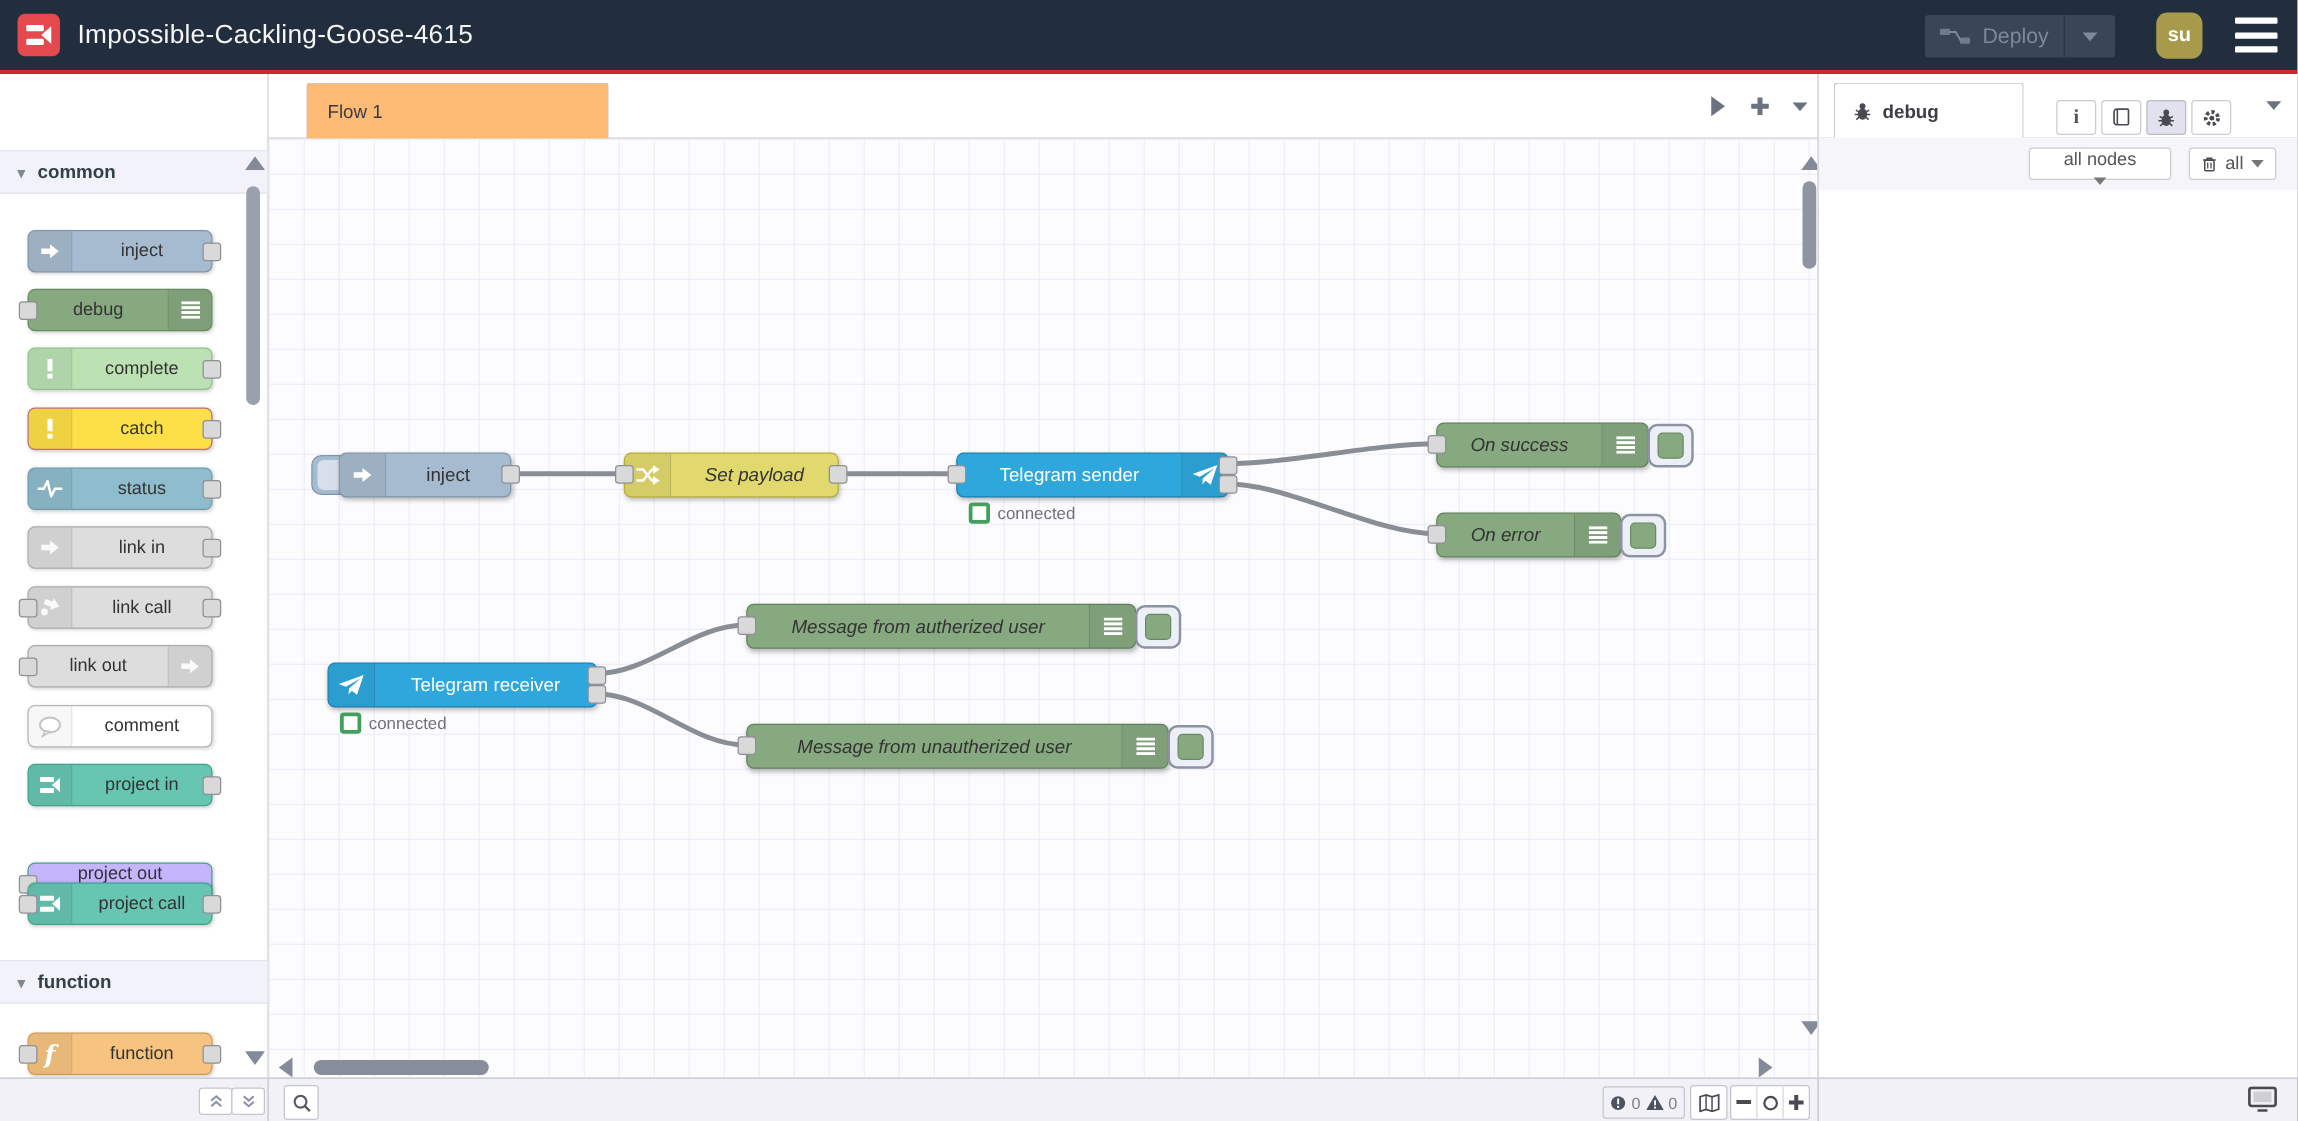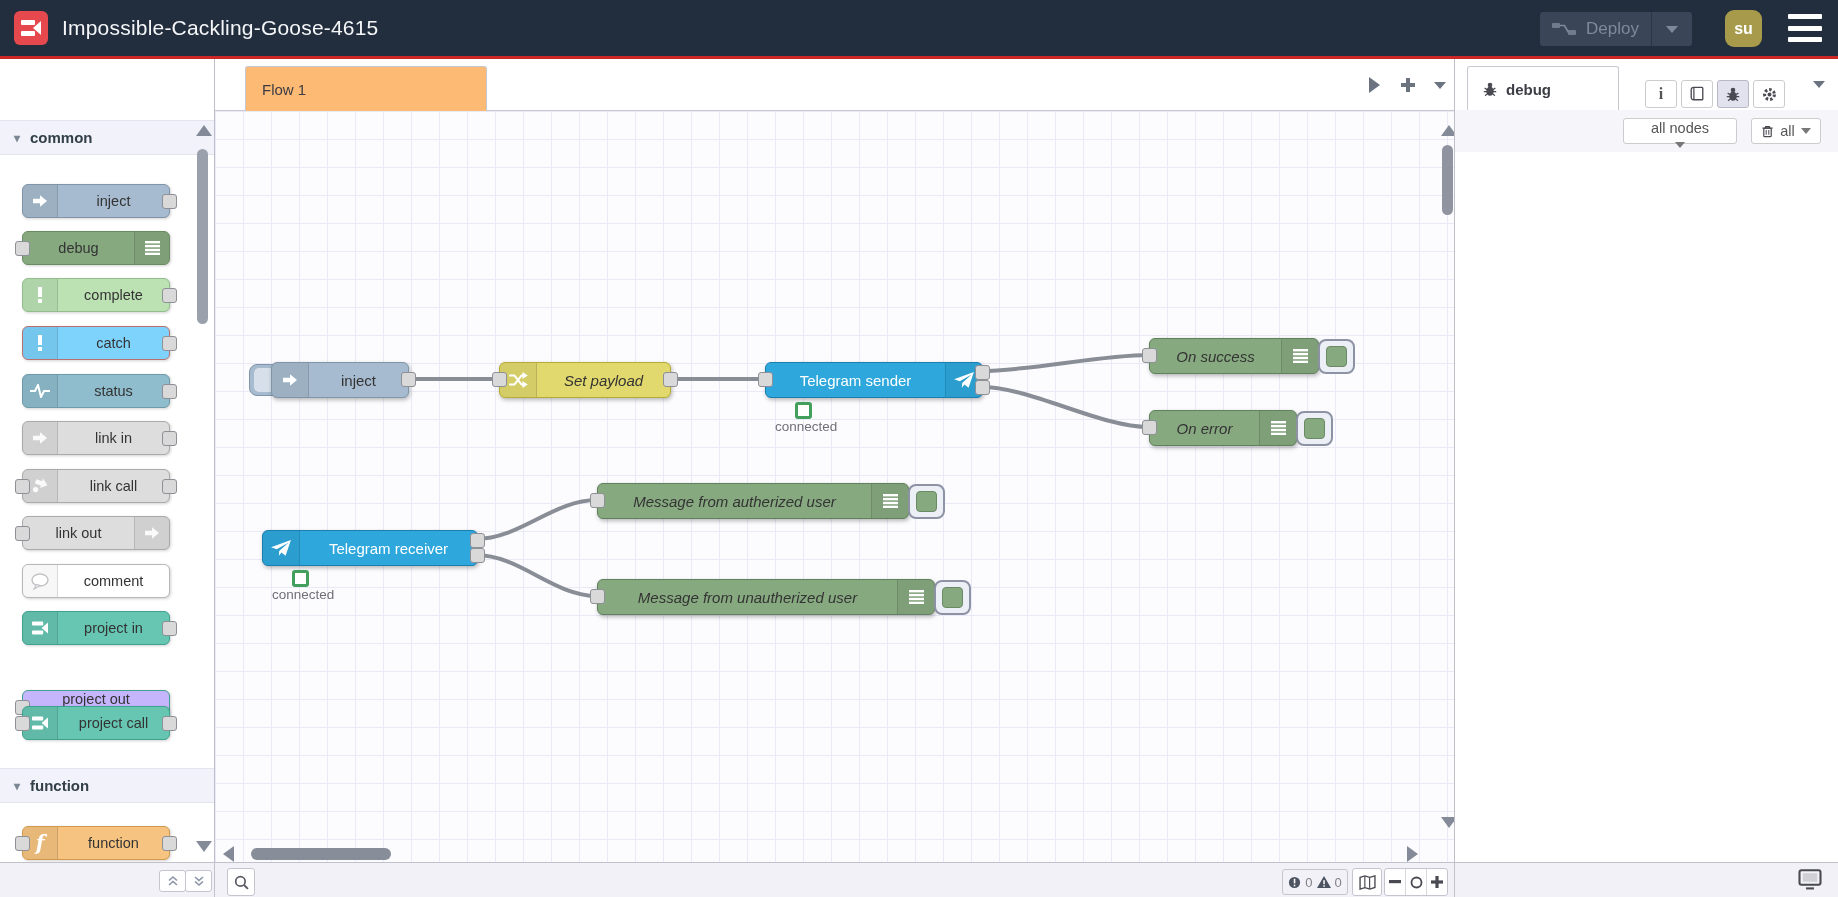--- a/index.html
+++ b/index.html
@@ -57,21 +57,21 @@
   .cnode{position:absolute;height:34px;border-radius:6px;border:1px solid;display:flex;font-size:15px;color:#333;
          box-shadow:1px 2px 4px rgba(0,0,0,.28);z-index:2;cursor:move;}
   .cnode .nicon{width:36px;}
   .wlbl{color:#fff;}
   .it{font-style:italic;}
   .inj-btn{position:absolute;width:34px;height:30px;background:#a6bbcf;border:1px solid #8096a8;border-radius:8px;z-index:2;cursor:pointer;}
   .inj-btn div{position:absolute;left:4px;top:3px;right:4px;bottom:3px;background:#d7e0ea;border-radius:5px;}
   .dbg-toggle{position:absolute;right:-37px;top:0;width:33px;height:31px;background:#edeff6;border:2px solid #8d93a5;
               border-radius:8px;display:flex;align-items:center;justify-content:center;cursor:pointer;z-index:2;}
   .dbg-toggle div{width:19px;height:19px;background:#87a980;border:1px solid #6a8a64;border-radius:4px;}
-  .nstatus{position:absolute;display:flex;align-items:center;z-index:2;font-size:13.5px;color:#707076;flex-direction:column;}
+  .nstatus{position:absolute;display:flex;align-items:center;z-index:2;font-size:13.5px;color:#707076;}
   .nstatus .dot{width:11px;height:11px;border:3px solid #42a05c;border-radius:3px;background:#fff;margin-right:6px;}
   .cv-sb-up{position:absolute;left:1226px;top:14px;} .cv-sb-dn{position:absolute;left:1226px;top:706px;}
   .cv-thumb{position:absolute;left:1227px;top:34px;width:11px;height:70px;background:#8f94a0;border-radius:6px;}
   .cv-left{position:absolute;left:8px;top:735px;border-top:8px solid transparent;border-bottom:8px solid transparent;border-right:11px solid #848a97;}
   .cv-right{position:absolute;left:1192px;top:735px;border-top:8px solid transparent;border-bottom:8px solid transparent;border-left:11px solid #848a97;}
   .cv-hthumb{position:absolute;left:36px;top:737px;width:140px;height:12px;background:#878d99;border-radius:6px;}
   
   .dpanel{position:absolute;left:1454px;top:59px;width:384px;height:803px;background:#fff;border-left:1px solid #bfbfc9;}
   .dp-hdr{position:absolute;left:0;top:0;width:384px;height:51px;background:#fff;border-bottom:1px solid #c7c7cf;}
   .dp-tab{position:absolute;left:12px;top:7px;width:150px;height:44px;border:1px solid #c7c7cf;border-bottom:0;border-radius:3px 3px 0 0;
@@ -165,21 +165,21 @@
       <div class="nicon l">
         <svg width="8" height="16" viewBox="0 0 8 16">
             <rect x="2" y="0" width="4" height="10" fill="#fff"></rect>
             <rect x="2" y="12" width="4" height="4" fill="#fff"></rect>
           </svg>
       </div>
       <div class="nlbl">complete</div>
       <div class="port pr"></div>
     </div>
 
-    <div class="pnode" style="top:267px;background:#7dd3fc;border-color:#bc6f6f;">
+    <div class="pnode" style="top:267px;background:#fde047;border-color:#bc6f6f;">
       <div class="nicon l">
         <svg width="8" height="16" viewBox="0 0 8 16">
             <rect x="2" y="0" width="4" height="10" fill="#fff"></rect>
             <rect x="2" y="12" width="4" height="4" fill="#fff"></rect>
           </svg>
       </div>
       <div class="nlbl">catch</div>
       <div class="port pr"></div>
     </div>
 

